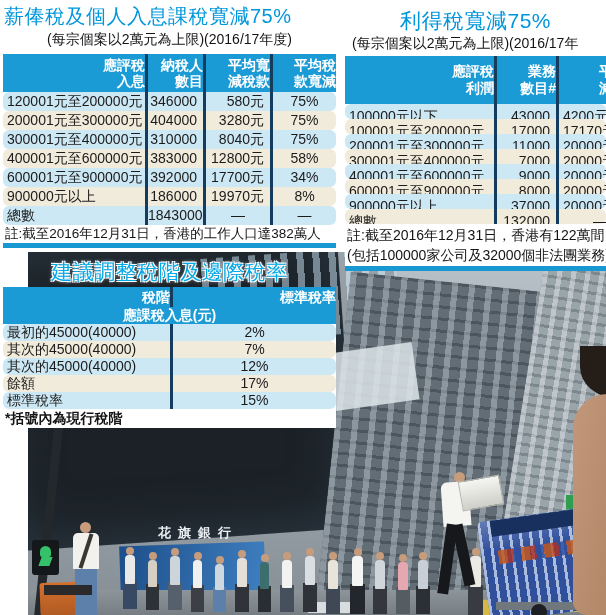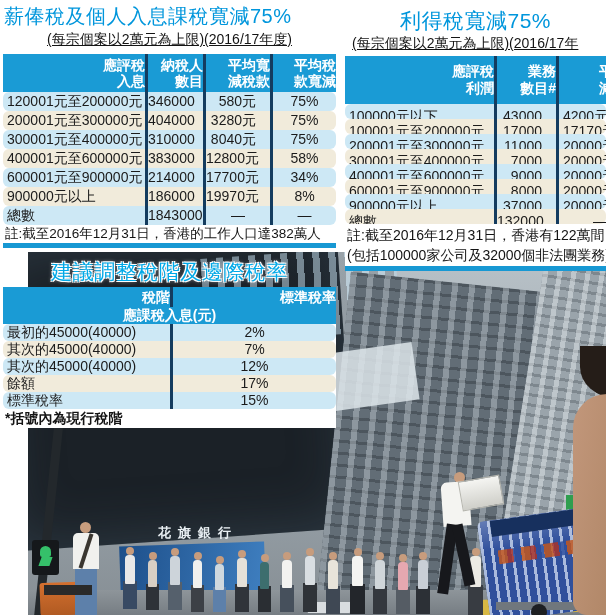--- a/index.html
+++ b/index.html
@@ -1,31 +1,31 @@
 <!DOCTYPE html>
 <html><head>
 <meta charset="utf-8">
 <style>
   html,body{margin:0;padding:0;width:606px;height:615px;overflow:hidden;background:#fff;
     font-family:"Liberation Sans","DejaVu Sans",sans-serif;}
   .abs{position:absolute;}
   
   .big-title{font-weight:normal;color:#0096DC;font-size:20px;letter-spacing:0.5px;white-space:nowrap;z-index:2;}
-  .sub-title{font-size:14px;color:#141414;white-space:nowrap;z-index:2;text-decoration:underline;}
+  .sub-title{font-size:14px;color:#141414;white-space:nowrap;z-index:2;}
   
   .panel{z-index:2;background:#fff;}
   .thead{display:grid;background:#1A9BD5;color:#fff;font-weight:bold;font-size:14px;text-align:right;}
   .thead .hc{padding:3px 0;line-height:16px;}
   .tr{display:grid;color:#1b1b1b;border-radius:6px;}
   .tbody .tr:nth-child(odd){background:#CDE8F5;}
   .tbody .tr:nth-child(even){background:#F1EBDB;}
   .sepL{border-left:3px solid #143C5F;box-sizing:border-box;}
   .cell{overflow:hidden;white-space:nowrap;}
   .al{text-align:left;padding-left:4px;}
-  .ar{text-align:right;padding-right:14px;}
+  .ar{text-align:right;padding-right:6px;}
   .ac{text-align:center;}
   .note{background:#fff;color:#141414;white-space:nowrap;overflow:hidden;}
   .bluebar{background:#1798D3;height:5px;}
   
   .t1 .thead,.t1 .tr{grid-template-columns:142px 58px 67px 66px;}
   .t1 .tr{height:19px;line-height:19px;font-size:14px;}
   
   .t2 .thead,.t2 .tr{grid-template-columns:167px 166px;}
   .t2 .tr{height:17px;line-height:17px;font-size:14px;}
   .t2 .hc{padding:2px 0;line-height:16px;}
@@ -144,21 +144,21 @@
         <div class="cell ac sepL">75%</div>
       </div>
     <div class="tr">
         <div class="cell al">400001元至600000元</div>
         <div class="cell ar sepL">383000</div>
         <div class="cell ar sepL">12800元</div>
         <div class="cell ac sepL">58%</div>
       </div>
     <div class="tr">
         <div class="cell al">600001元至900000元</div>
-        <div class="cell ar sepL">214000</div>
+        <div class="cell ar sepL">392000</div>
         <div class="cell ar sepL">17700元</div>
         <div class="cell ac sepL">34%</div>
       </div>
     <div class="tr">
         <div class="cell al">900000元以上</div>
         <div class="cell ar sepL">186000</div>
         <div class="cell ar sepL">19970元</div>
         <div class="cell ac sepL">8%</div>
       </div>
     <div class="tr">

